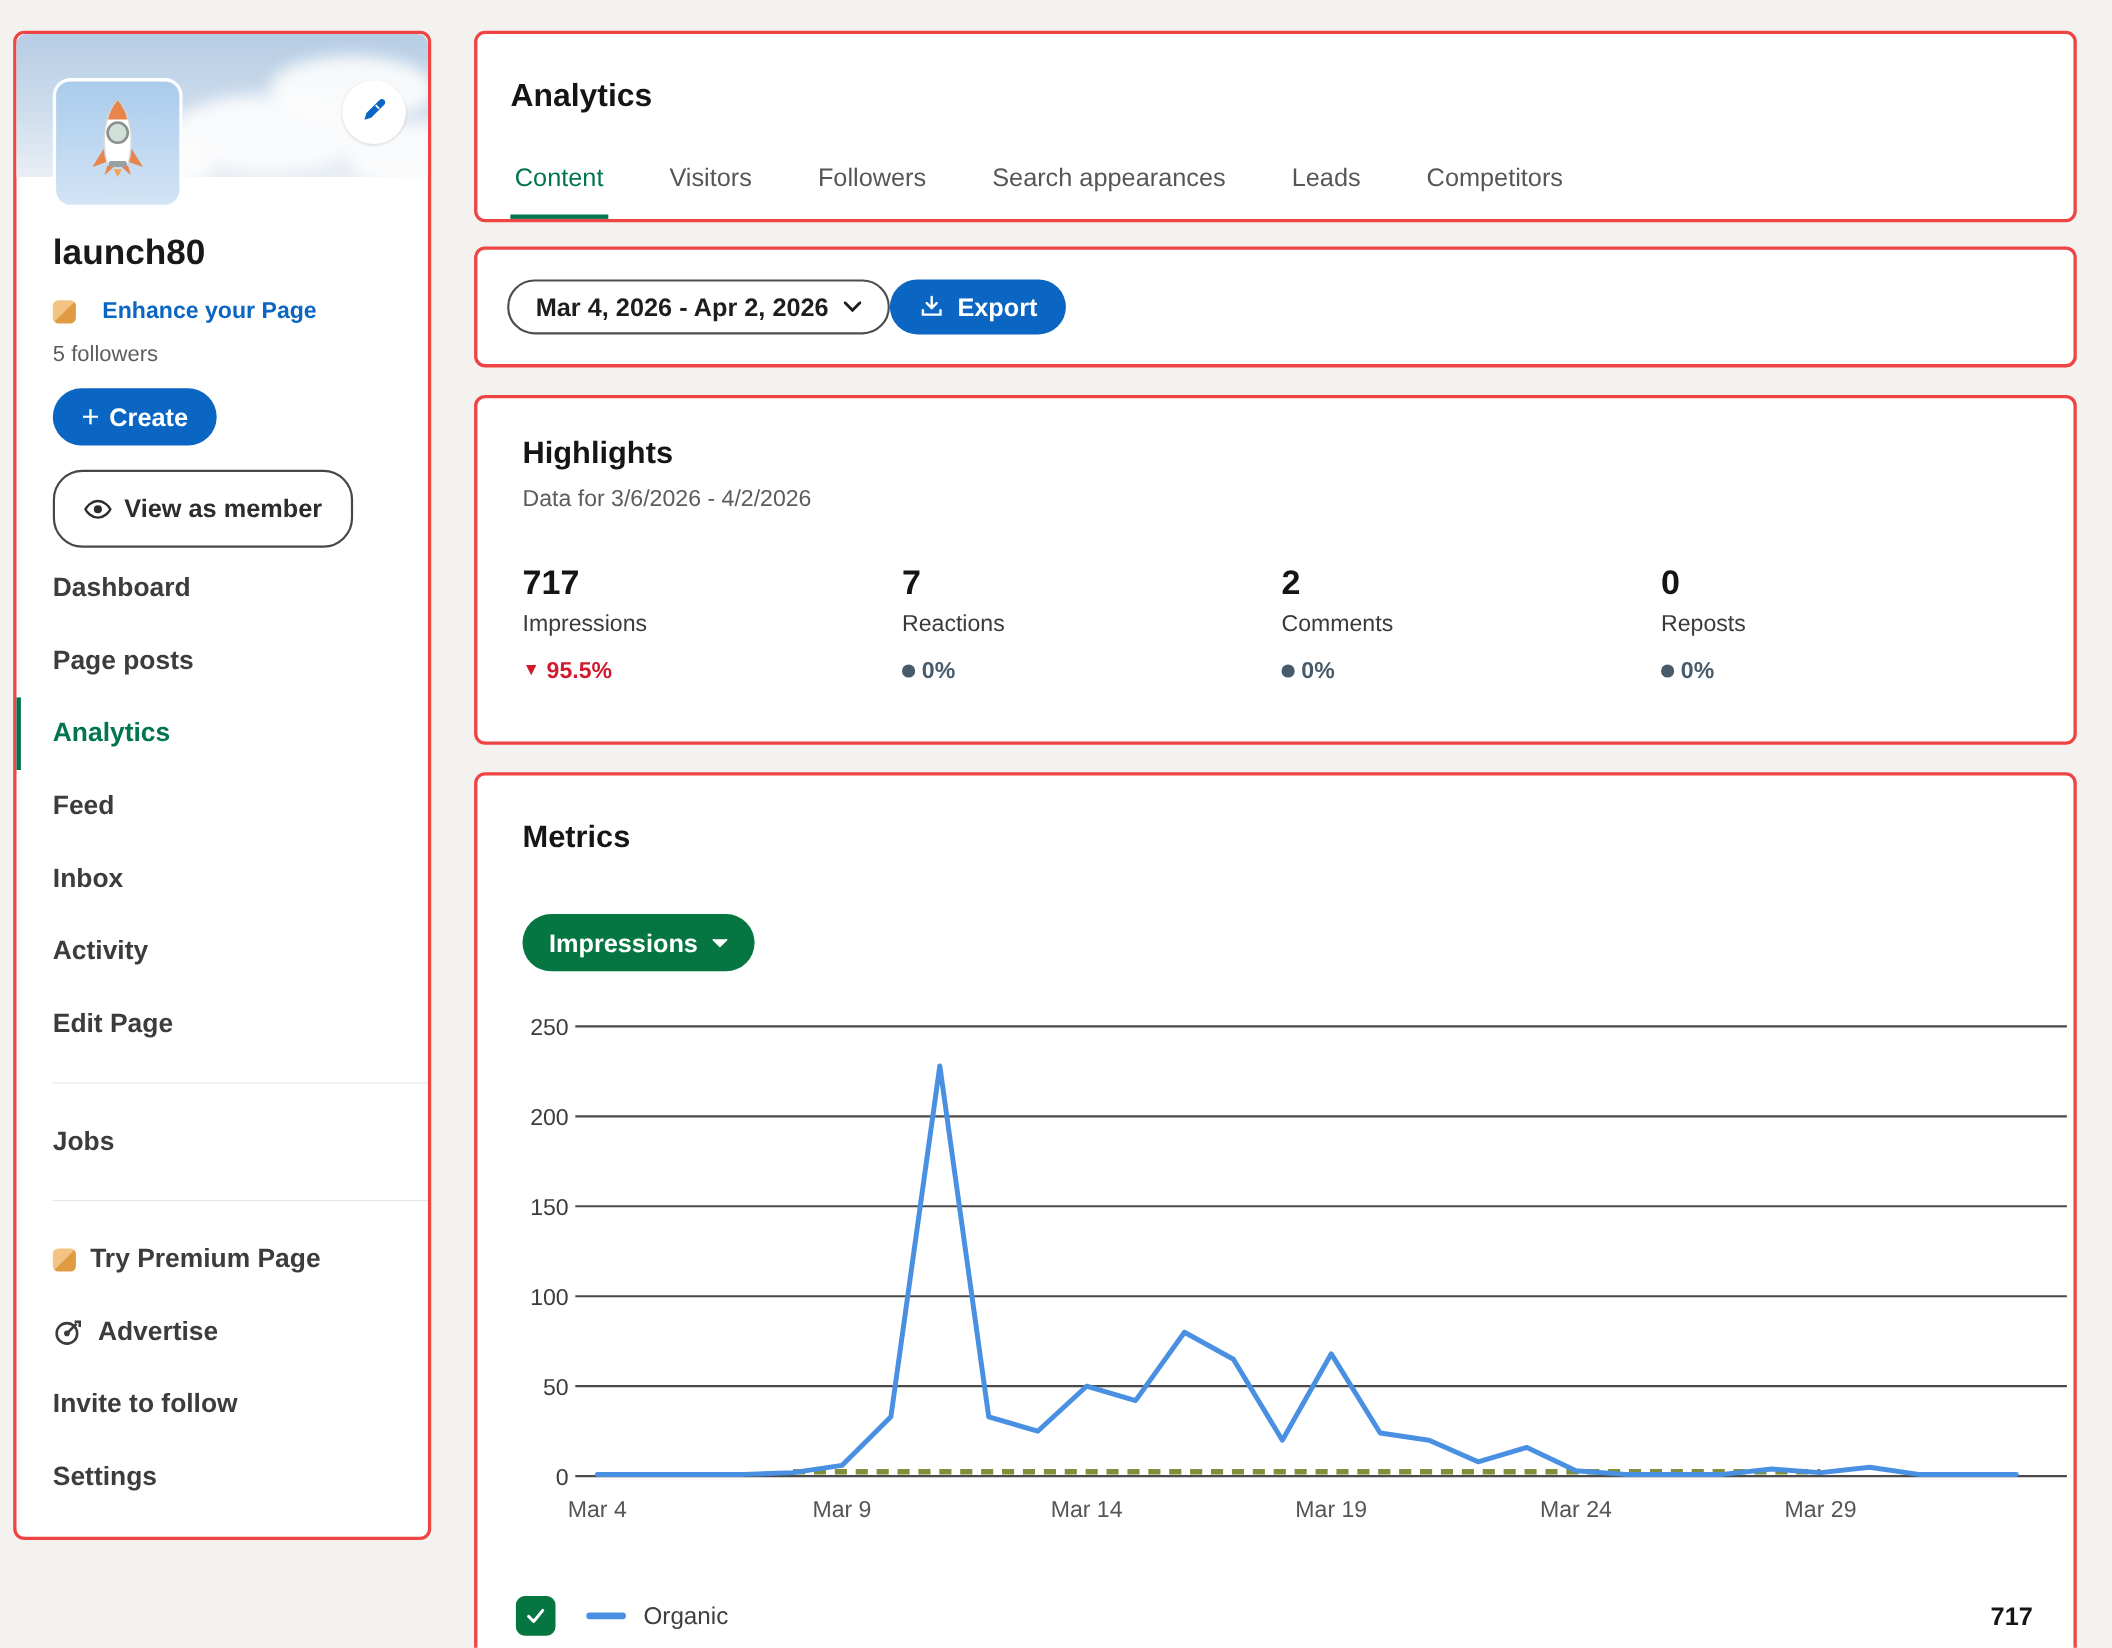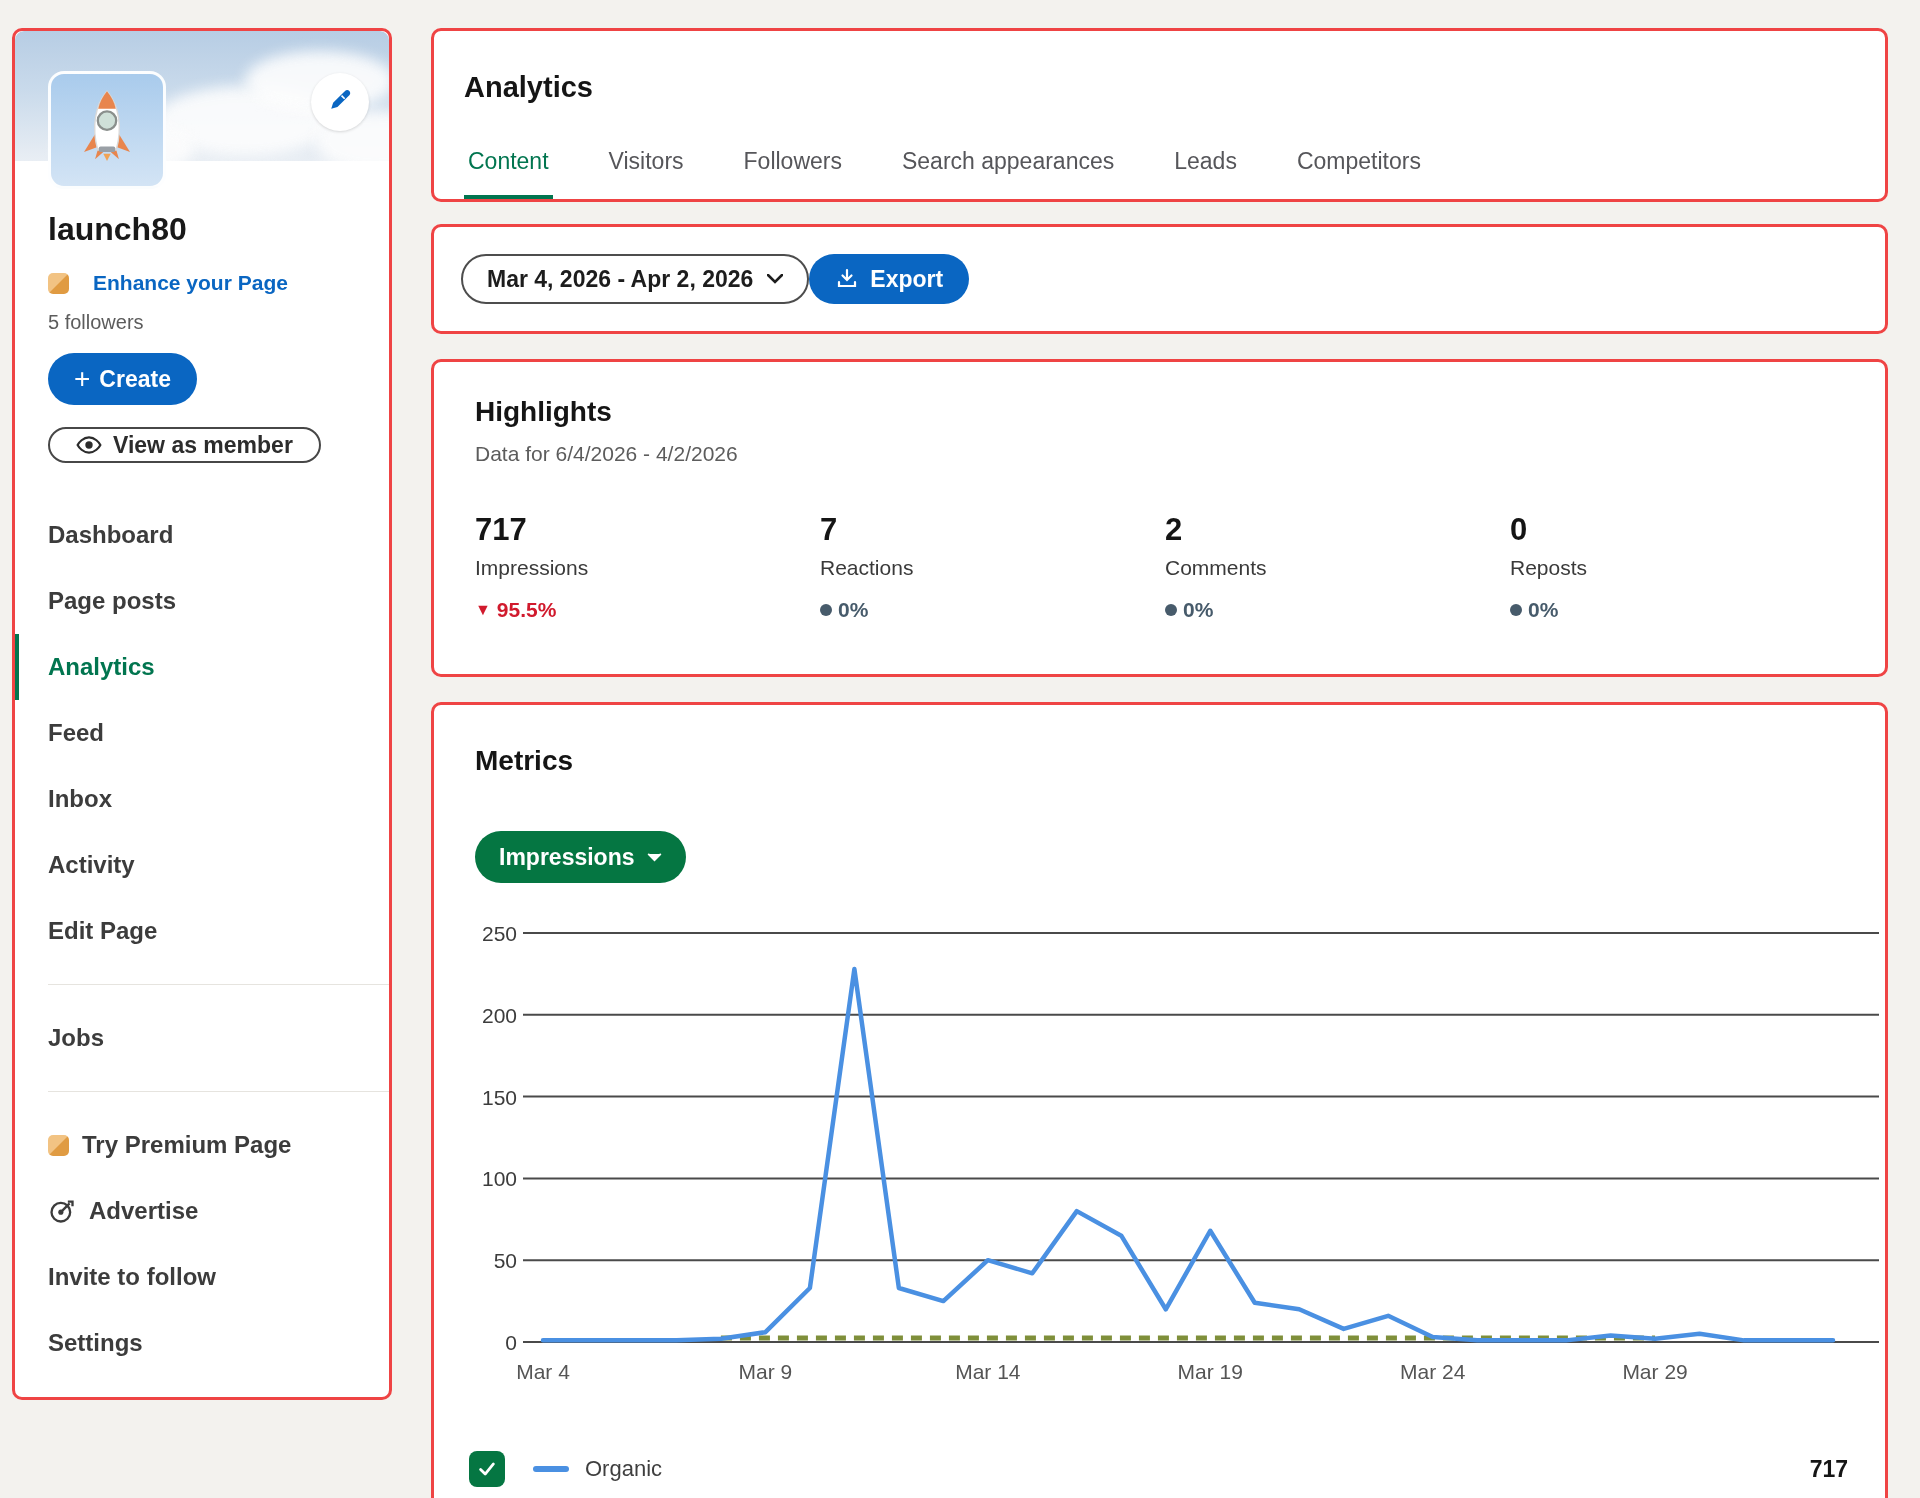--- a/index.html
+++ b/index.html
@@ -42,21 +42,21 @@
   .premium-sq { width:21px; height:21px; border-radius:5px;
     background:linear-gradient(135deg,#f2c383 0%,#f2c383 48%,#e09b42 52%,#e09b42 100%); }
   .enhance-label { color:#0a66c2; font-size:21px; font-weight:700; }
   .followers { position:absolute; top:280px; left:33px; font-size:20px; color:#5c5c5c; }
   .btn-create {
     position:absolute; top:322px; left:33px; height:52px; padding:0 26px;
     background:#0a66c2; color:#fff; border:none; border-radius:26px;
     font-family:inherit; font-size:23px; font-weight:700; display:flex; align-items:center; gap:9px; cursor:pointer;
   }
   .btn-view {
-    position:absolute; top:396px; left:33px; height:36px; padding:0 26px;
+    position:absolute; top:396px; left:33px; height:71px; padding:0 26px;
     background:#fff; color:#2c2c2c; border:2px solid #474747; border-radius:27px;
     font-family:inherit; font-size:23px; font-weight:700; display:flex; align-items:center; gap:11px; cursor:pointer;
   }
   .nav { position:absolute; top:471px; left:0; right:0; }
   .nav-item {
     height:66px; display:flex; align-items:center; padding-left:33px;
     font-size:24px; font-weight:700; color:#3c3c3c; cursor:pointer;
   }
   .nav-item.active { color:#01754f; border-left:4px solid #01754f; padding-left:29px; }
   .nav-item .nav-ic { margin-right:13px; display:flex; align-items:center; }
@@ -249,21 +249,21 @@
           <path d="M12 3 v9 M7.5 8.5 L12 13 L16.5 8.5" fill="none" stroke="#fff" stroke-width="2.2" stroke-linecap="round"></path>
           <path d="M4 15 v4 h16 v-4" fill="none" stroke="#fff" stroke-width="2.2" stroke-linecap="round"></path>
         </svg>
     </span>
     <span>Export</span>
   </button>
 </div>
 
 <div class="card" id="highlights-card">
   <div class="hl-title">Highlights</div>
-  <div class="hl-sub">Data for 6/4/2026 - 4/2/2026</div>
+  <div class="hl-sub">Data for 3/6/2026 - 4/2/2026</div>
   <div class="stats">
     <div>
       <div class="stat-value">717</div>
       <div class="stat-label">Impressions</div>
       <div class="stat-delta down">
         <span class="delta-tri">▼</span>
         <span>95.5%</span>
       </div>
     </div>
     <div>

